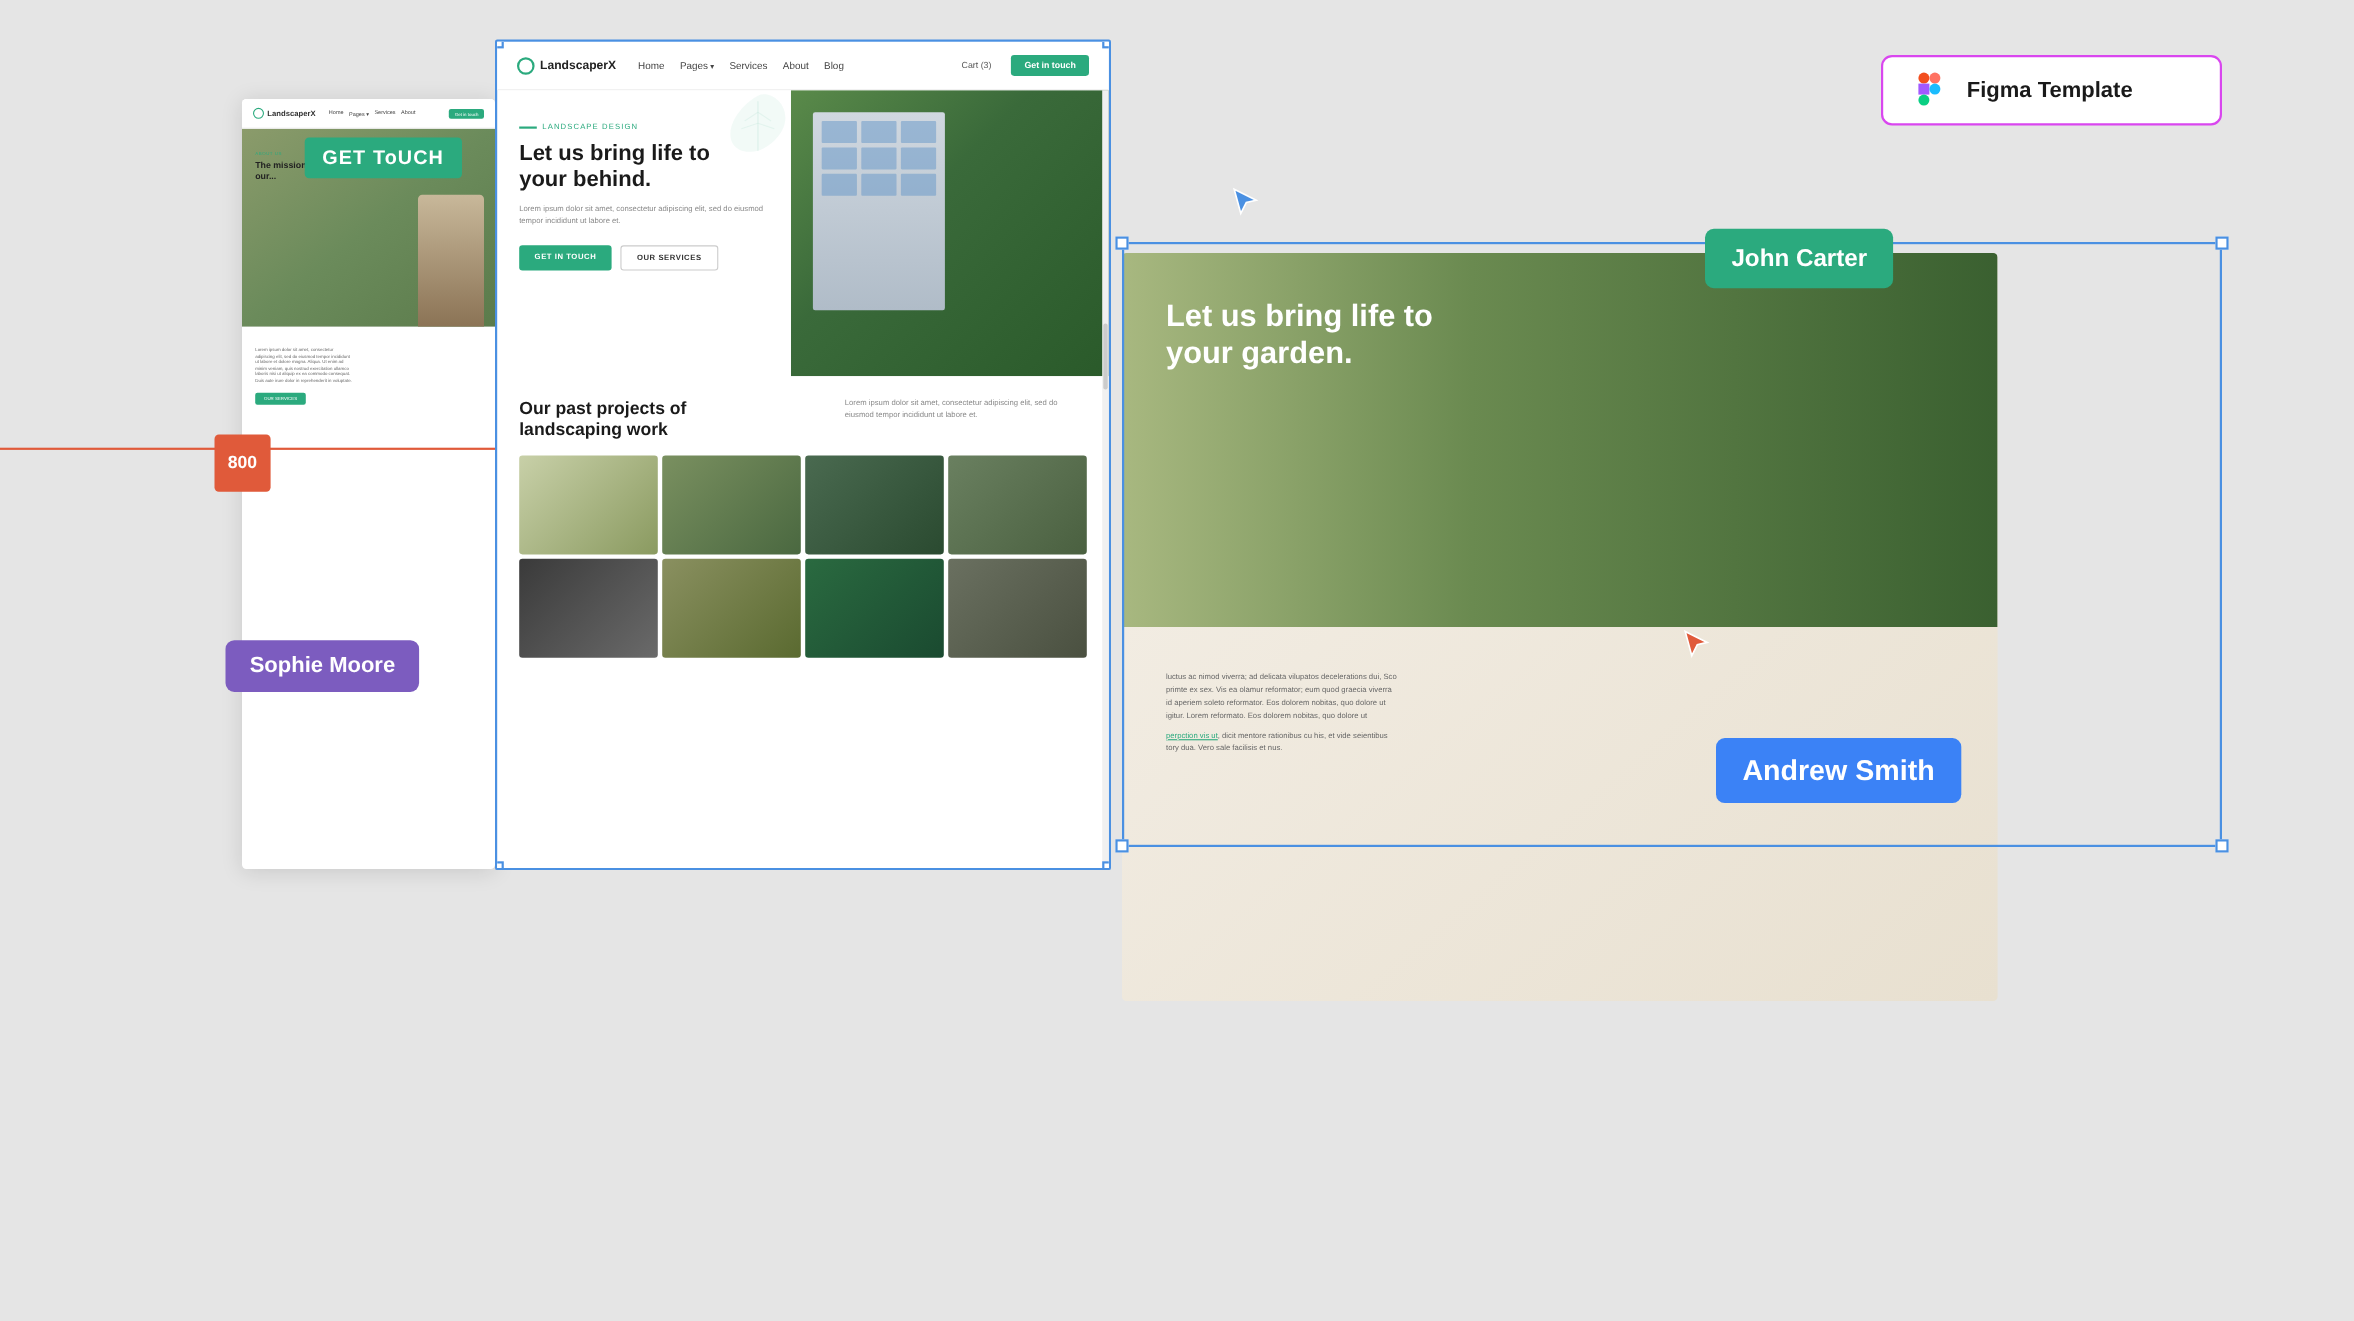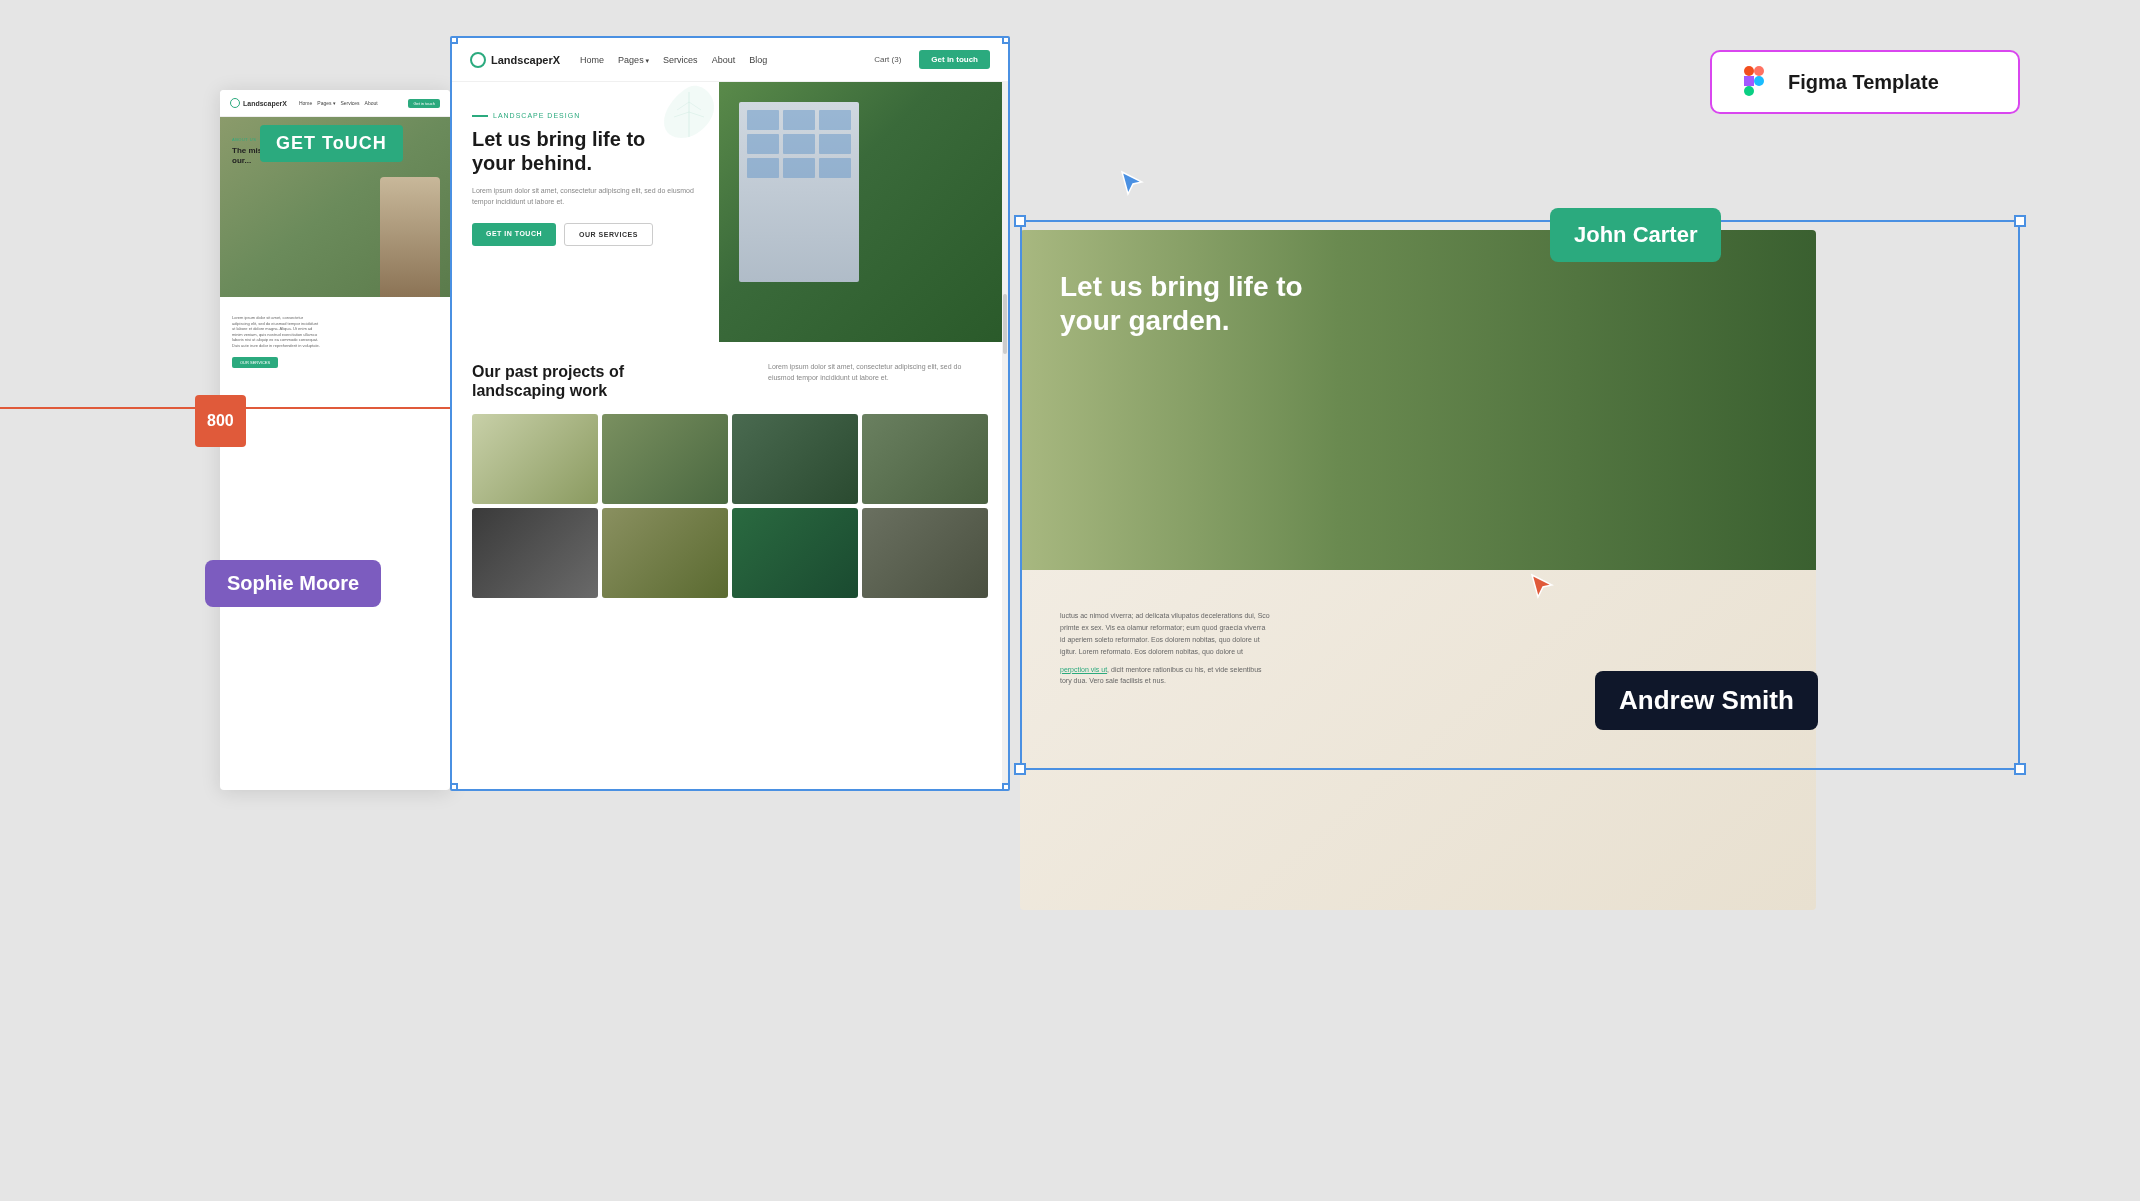--- a/index.html
+++ b/index.html
@@ -130,21 +130,21 @@
       color: #fff;
       font-size: 4px;
       padding: 3px 8px;
       border-radius: 2px;
     }
 
     
     .sophie-tag {
       position: absolute;
       left: 205px;
-      top: 560px;
+      top: 582px;
       background: #7c5cbf;
       color: #fff;
       font-size: 20px;
       font-weight: 700;
       padding: 12px 22px;
       border-radius: 8px;
       white-space: nowrap;
       z-index: 20;
     }
 
@@ -396,21 +396,21 @@
     .mf-grid-item:nth-child(3) { background: linear-gradient(135deg, #4a6a50, #2a4a30); }
     .mf-grid-item:nth-child(4) { background: linear-gradient(135deg, #6a8060, #4a6040); }
     .mf-grid-item:nth-child(5) { background: linear-gradient(135deg, #3a3a3a, #6a6a6a); }
     .mf-grid-item:nth-child(6) { background: linear-gradient(135deg, #8a9060, #5a6a30); }
     .mf-grid-item:nth-child(7) { background: linear-gradient(135deg, #2a6a40, #1a4a30); }
     .mf-grid-item:nth-child(8) { background: linear-gradient(135deg, #6a7060, #4a5040); }
 
     
     .get-in-touch-label {
       position: absolute;
-      left: 260px;
+      left: 277px;
       top: 125px;
       background: #2baa7e;
       color: #fff;
       font-size: 18px;
       font-weight: 700;
       padding: 8px 16px;
       border-radius: 4px;
       letter-spacing: 1px;
       z-index: 25;
       white-space: nowrap;
@@ -519,29 +519,28 @@
       border-radius: 8px;
       white-space: nowrap;
       z-index: 25;
     }
 
     
     .andrew-smith-tag {
       position: absolute;
       bottom: 180px;
       left: 540px;
-      background: #0f172a;
+      background: #3b82f6;
       color: #fff;
       font-size: 26px;
       font-weight: 800;
       padding: 14px 24px;
       border-radius: 8px;
       white-space: nowrap;
       z-index: 25;
-      margin-left: 35px;
     }
 
     
     .cursor-red {
       position: absolute;
       bottom: 305px;
       left: 510px;
       z-index: 26;
     }
 

